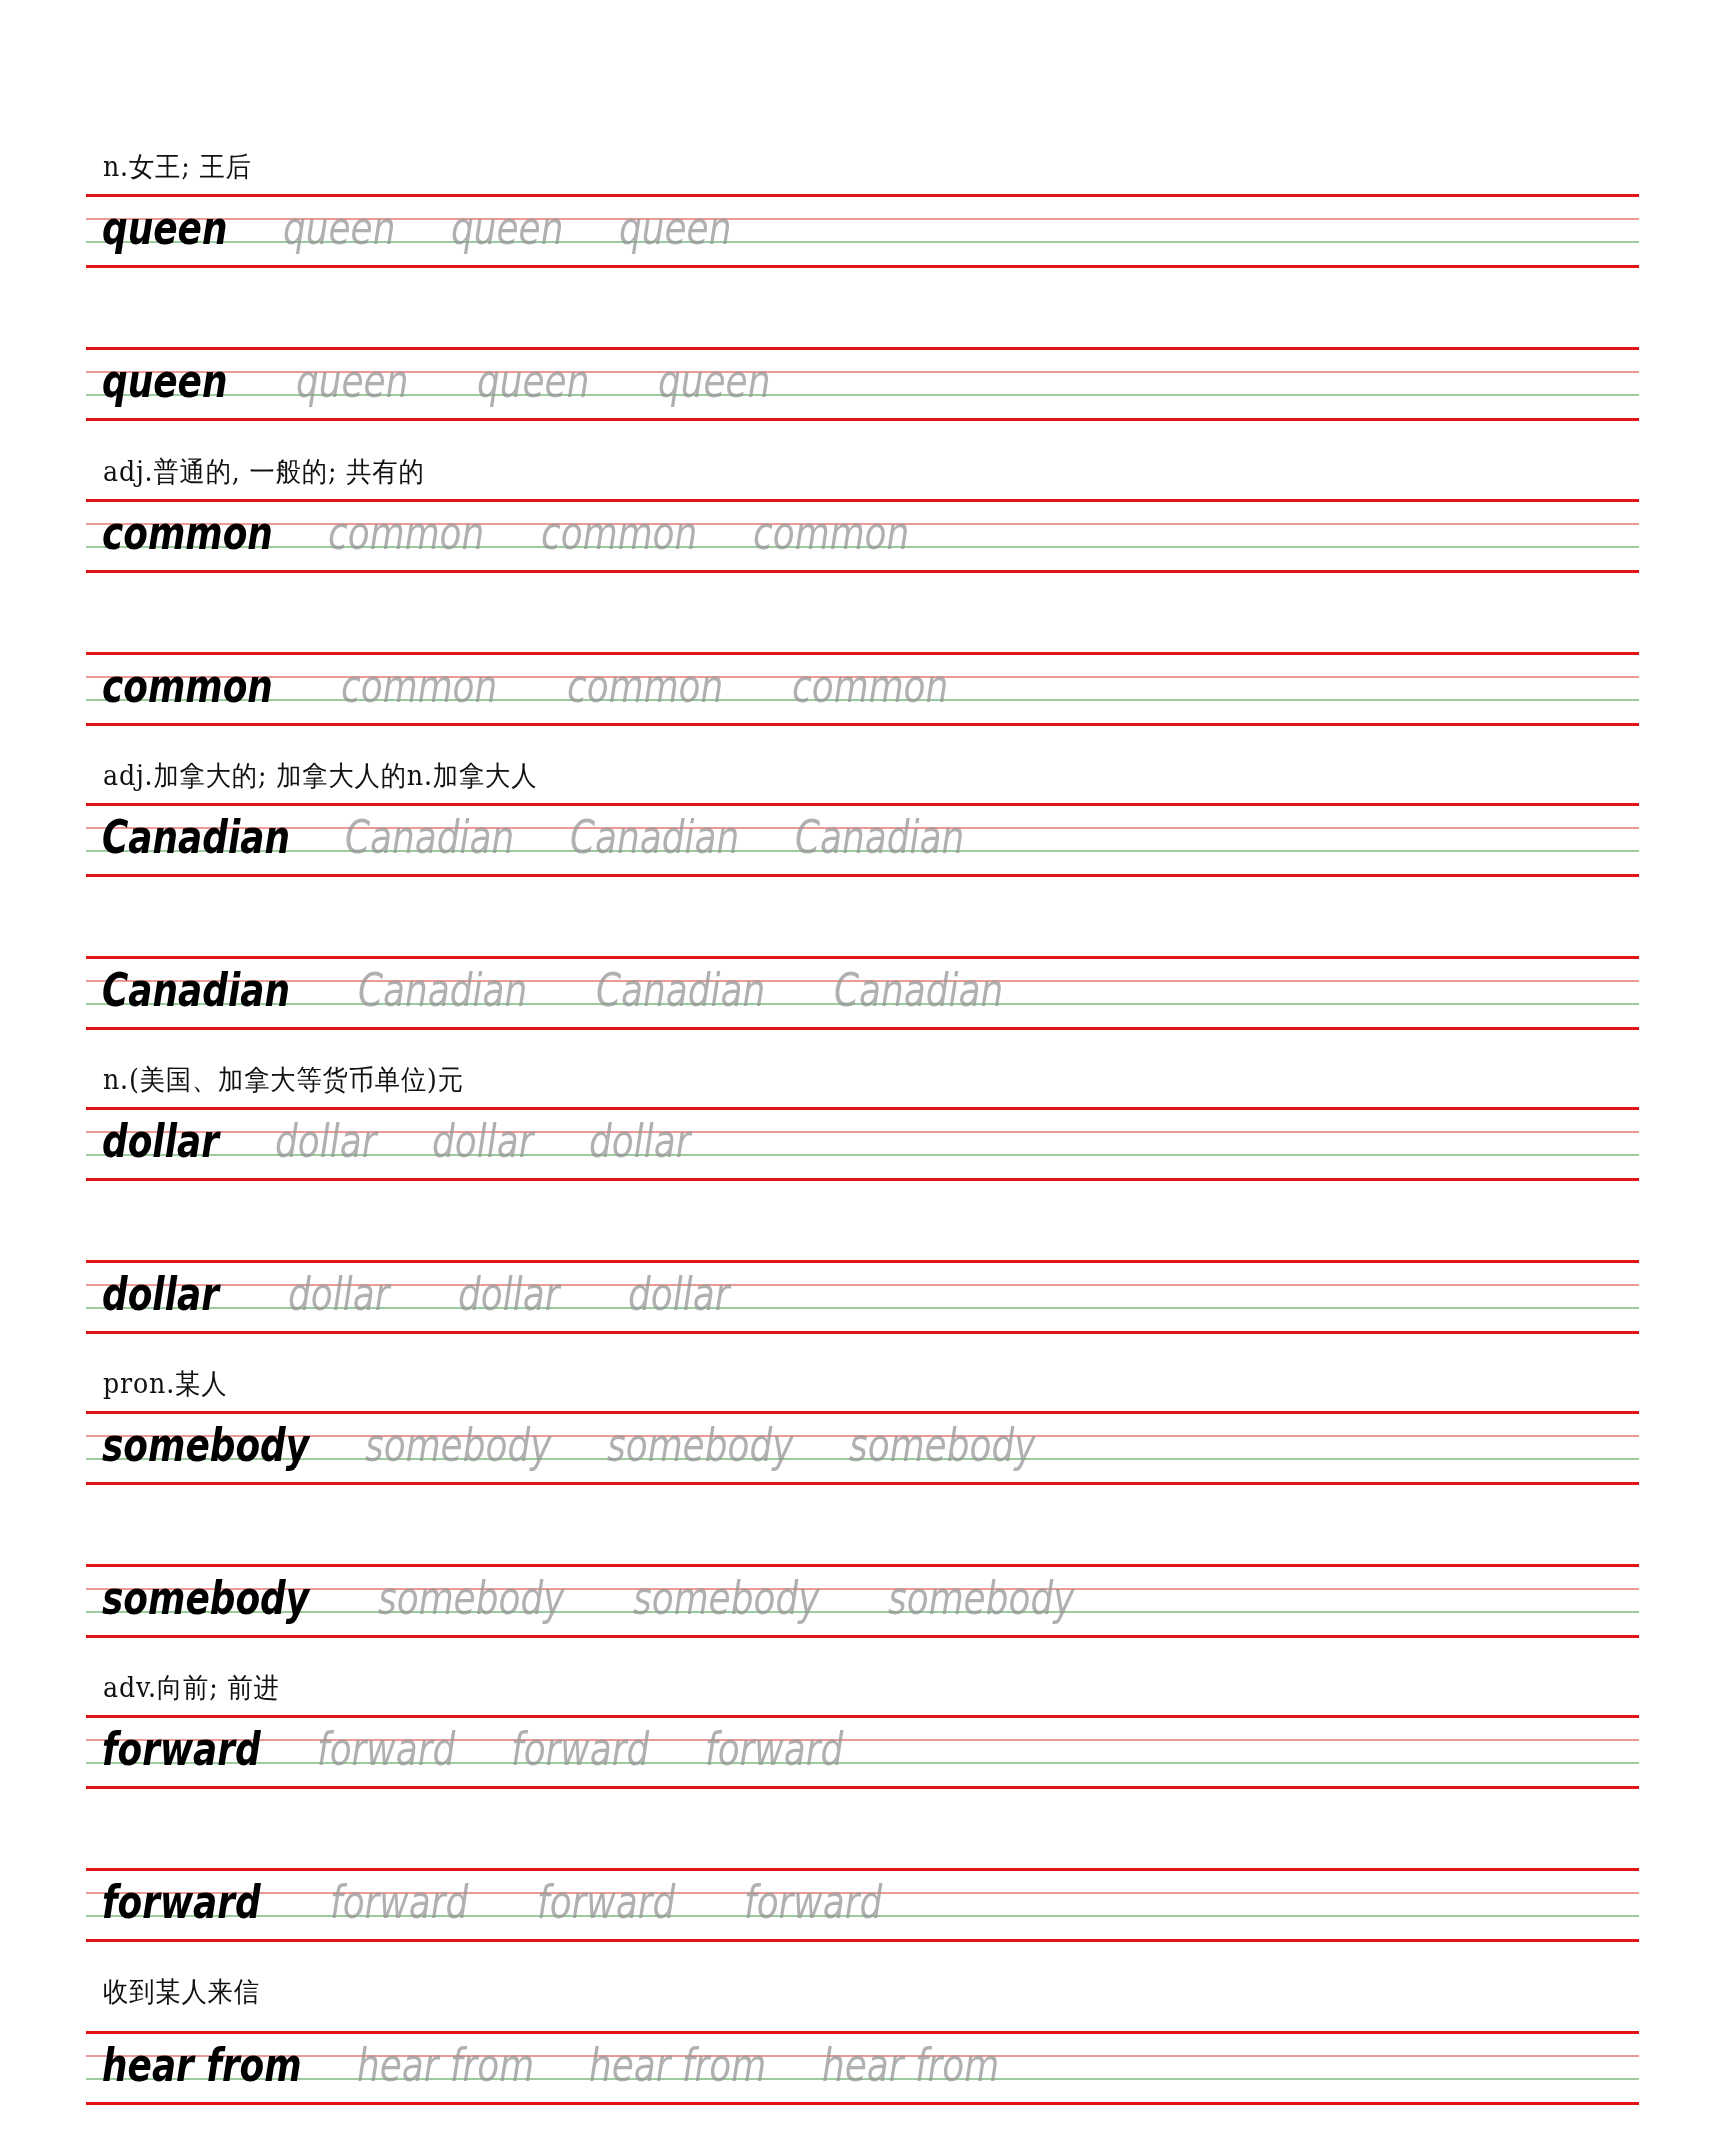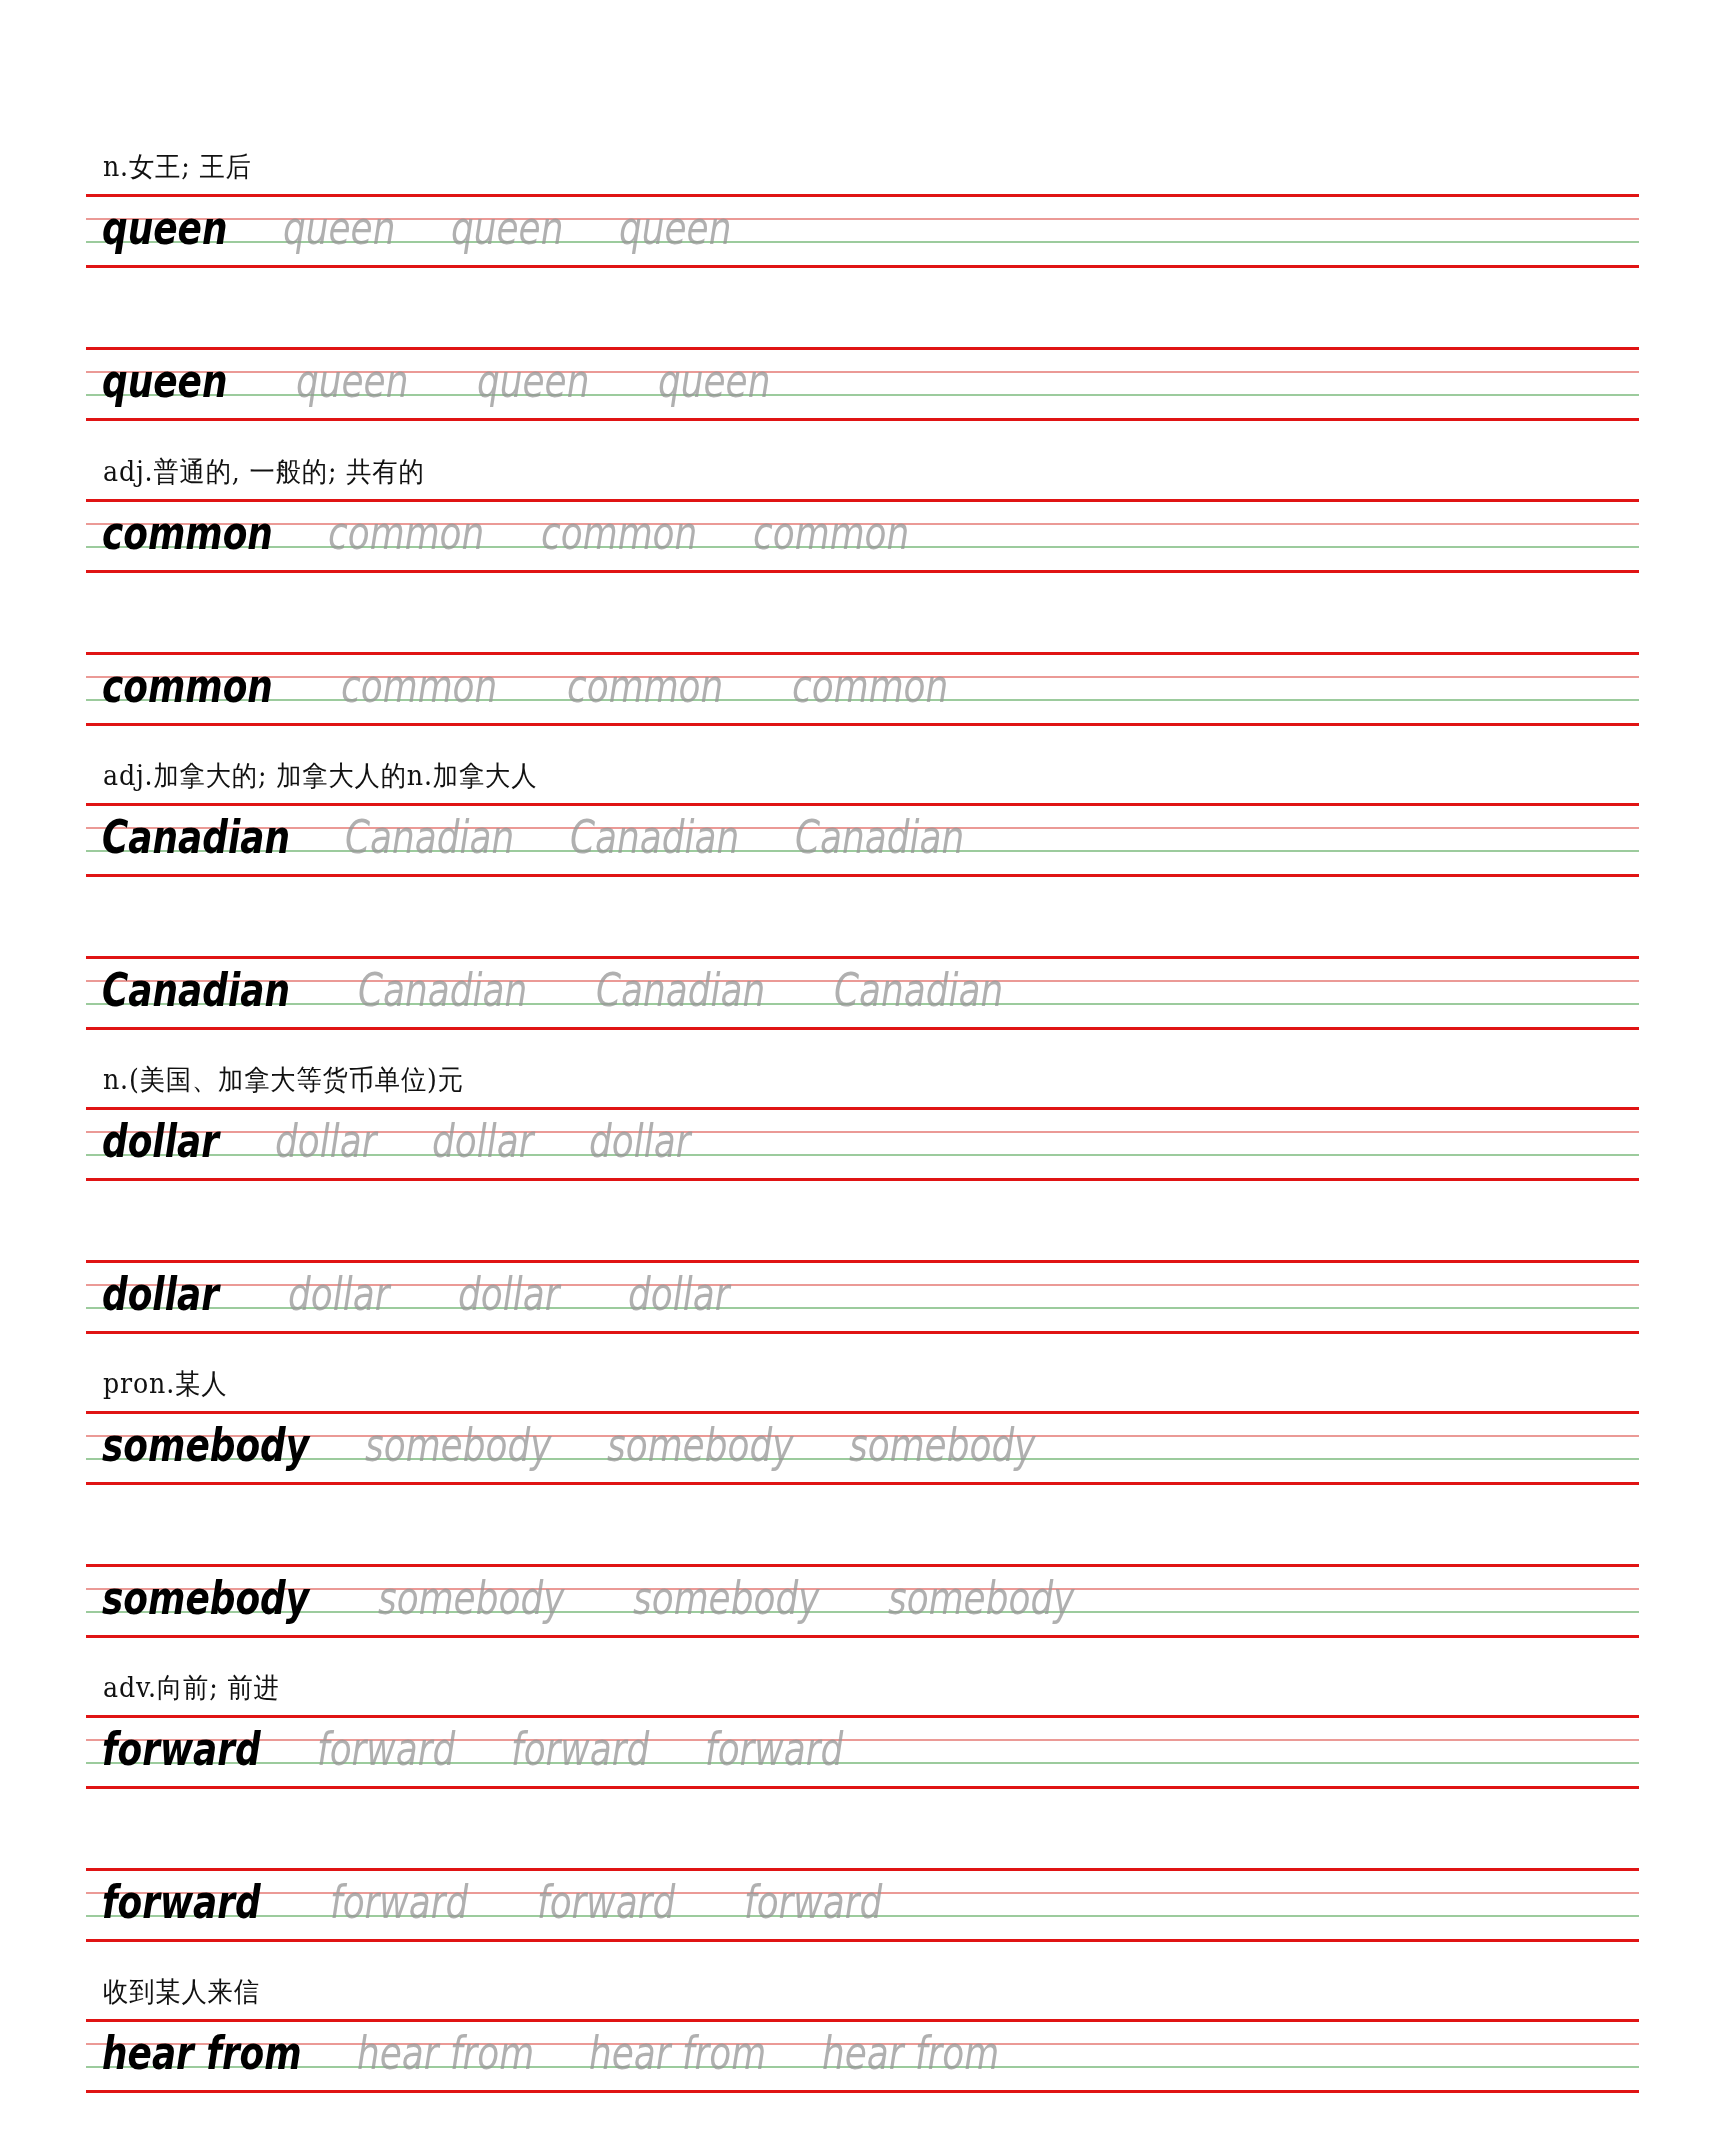--- a/index.html
+++ b/index.html
@@ -185,21 +185,21 @@
         <div class="words">
           <span class="word model" style="margin-right: -45px;">forward</span>
           <span class="word trace" style="margin-left: 69px; margin-right: -39px;">forward</span>
           <span class="word trace" style="margin-left: 69px; margin-right: -39px;">forward</span>
           <span class="word trace" style="margin-left: 69px; margin-right: -39px;">forward</span>
         </div>
       </div>
     </div>
     <div class="entry" style="top: 2019px;">
       <div class="definition">收到某人来信</div>
-      <div class="group" style="top: 0px;">
+      <div class="group" style="top: 12px;">
         <div class="rule top"></div>
         <div class="rule mid"></div>
         <div class="rule base"></div>
         <div class="rule bottom"></div>
         <div class="words">
           <span class="word model" style="margin-right: -57px;">hear from</span>
           <span class="word trace" style="margin-left: 56px; margin-right: -51px;">hear from</span>
           <span class="word trace" style="margin-left: 56px; margin-right: -51px;">hear from</span>
           <span class="word trace" style="margin-left: 56px; margin-right: -51px;">hear from</span>
         </div>

